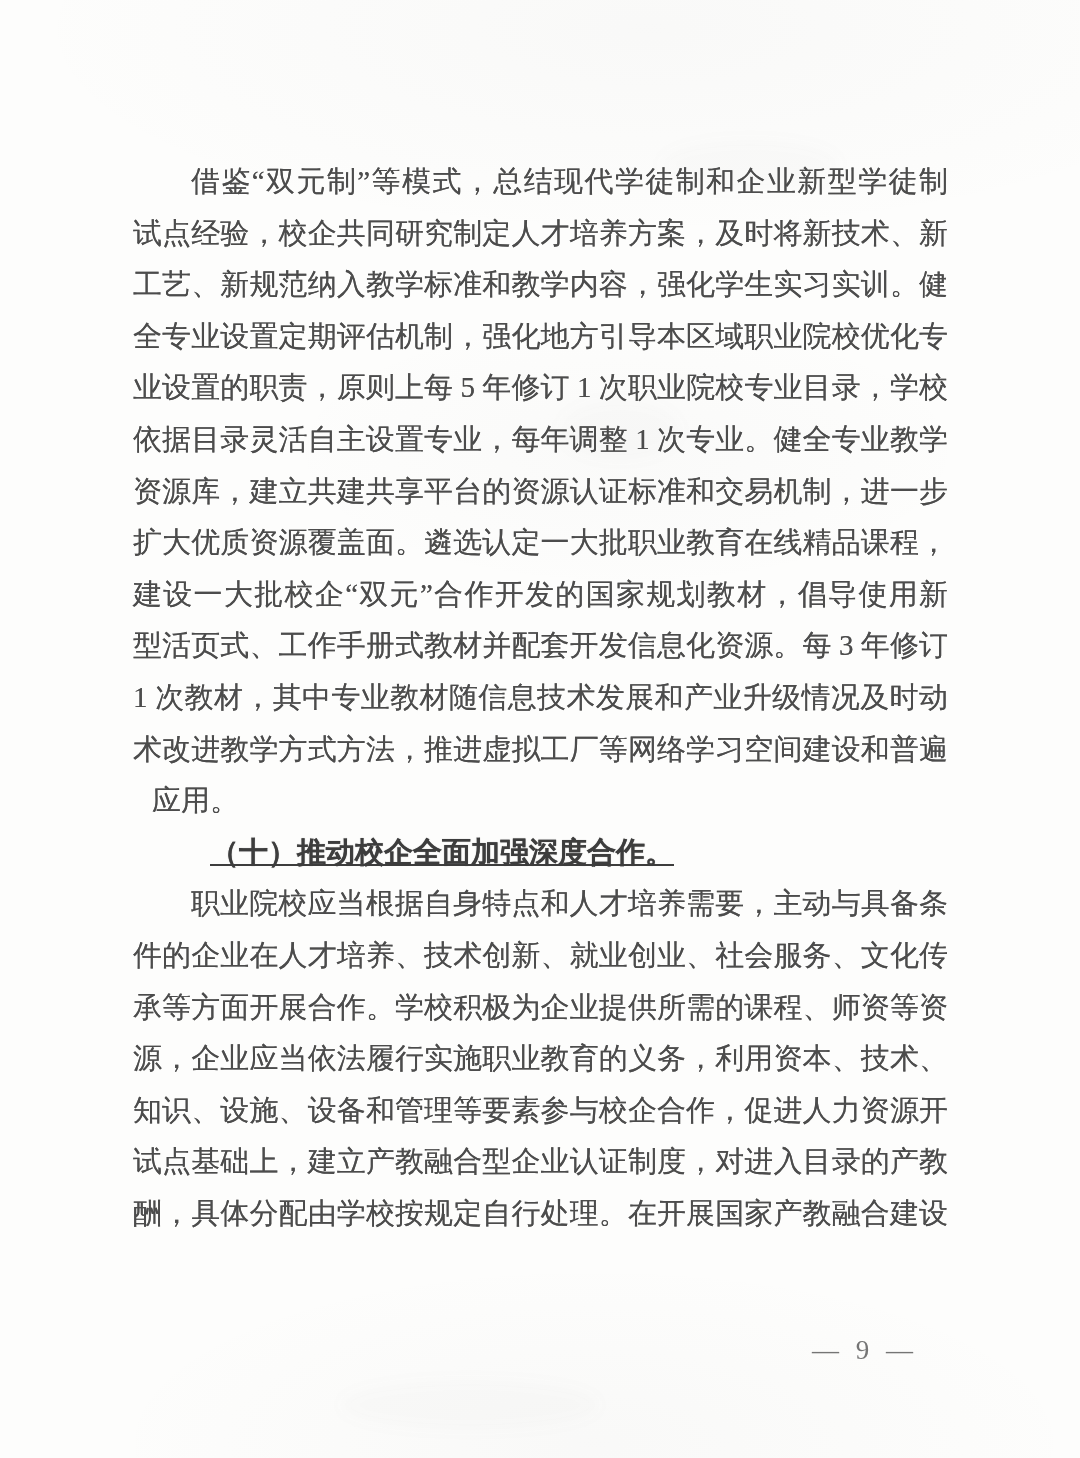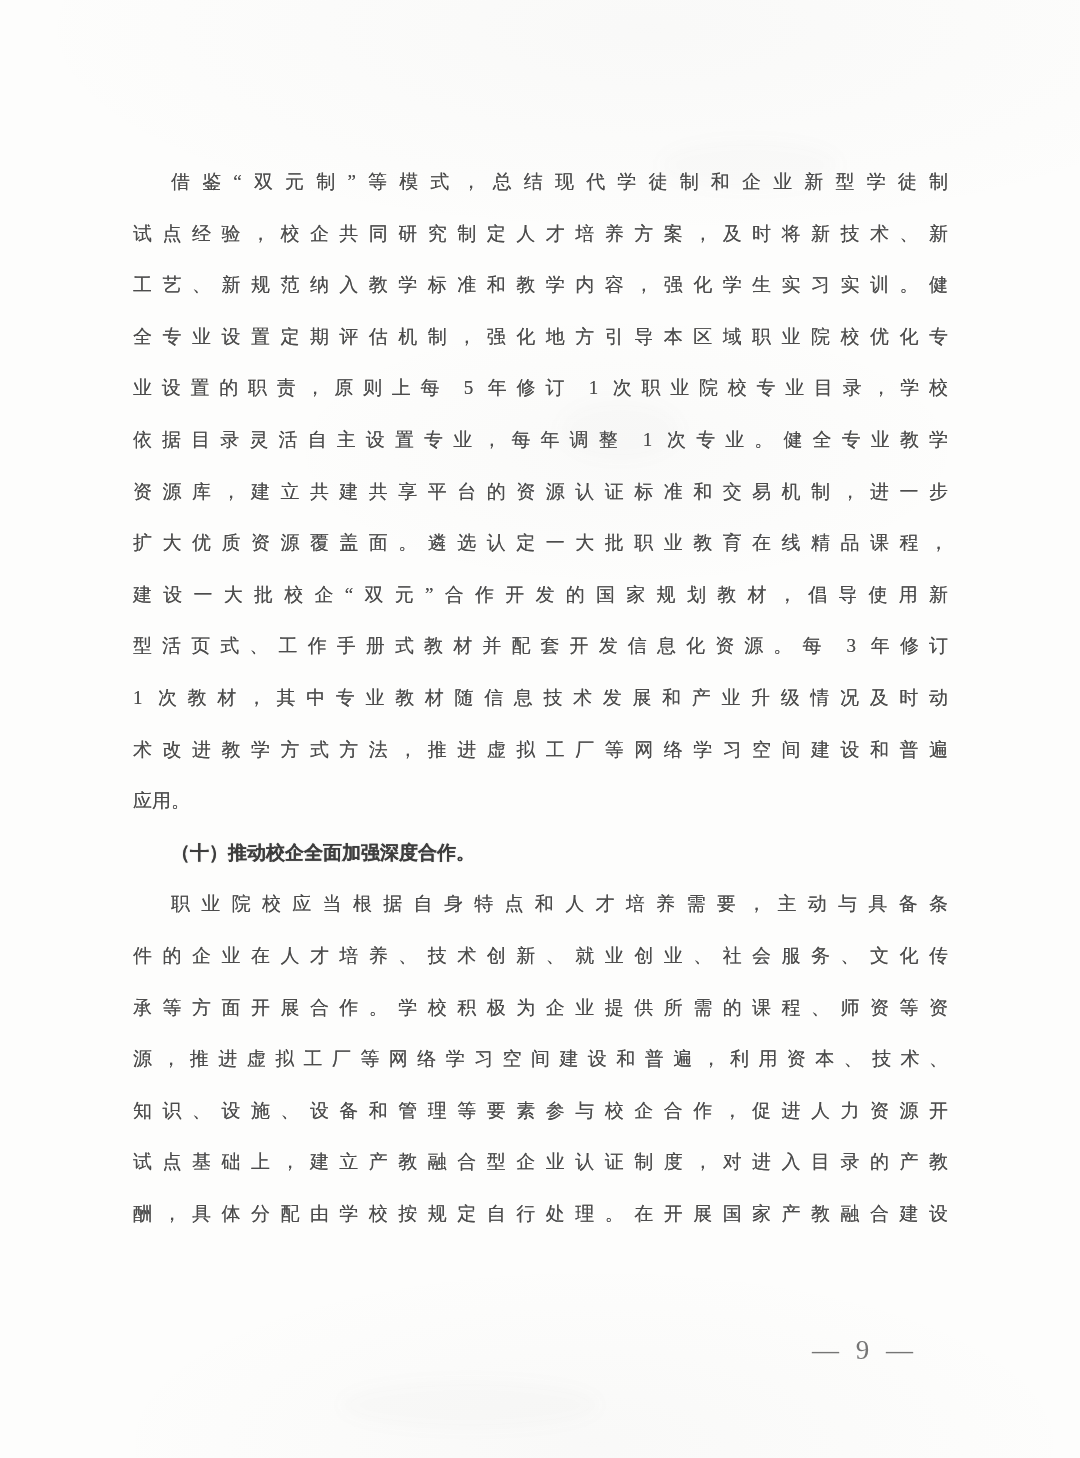--- a/index.html
+++ b/index.html
@@ -13,36 +13,37 @@
       radial-gradient(ellipse 700px 260px at 55% 99%, rgba(120,120,120,0.03), transparent 70%),
       #fdfdfc;
     overflow:hidden;
     font-family:"Liberation Serif","DejaVu Serif",serif;
   }
   .text-block{
     position:absolute;
     left:133px;top:156px;width:815px;
   }
   .line{
-    font-size:19px;
+    font-size:29px;
     height:51.6px;
     line-height:51.6px;
     color:#4c4c4c;
     text-shadow:0 0 0.6px rgba(76,76,76,0.75);
     text-align:justify;
     text-align-last:justify;
     text-justify:inter-character;
     white-space:nowrap;
   }
   .line.indent{text-indent:2em;}
-  .line.no-just{text-align:left;text-align-last:left;}
+  .line.no-just{text-align:left;text-align-last:left;margin-left:19px;}
   .line.heading{
     font-weight:bold;
     color:#3d3d3d;
     text-shadow:0 0 0.7px rgba(61,61,61,0.9);
+    text-decoration:underline;
   }
   .footer{
     position:absolute;
     left:806px;top:1334px;width:118px;height:32px;
     font-size:27px;line-height:32px;
     color:#757575;
     letter-spacing:5px;
     text-align:center;
     white-space:nowrap;
   }
@@ -71,21 +72,21 @@
     <div class="line">扩大优质资源覆盖面。遴选认定一大批职业教育在线精品课程，</div>
     <div class="line">建设一大批校企“双元”合作开发的国家规划教材，倡导使用新</div>
     <div class="line">型活页式、工作手册式教材并配套开发信息化资源。每 3 年修订</div>
     <div class="line">1 次教材，其中专业教材随信息技术发展和产业升级情况及时动</div>
     <div class="line">术改进教学方式方法，推进虚拟工厂等网络学习空间建设和普遍</div>
     <div class="line no-just">应用。</div>
     <div class="line heading indent no-just">（十）推动校企全面加强深度合作。</div>
     <div class="line indent">职业院校应当根据自身特点和人才培养需要，主动与具备条</div>
     <div class="line">件的企业在人才培养、技术创新、就业创业、社会服务、文化传</div>
     <div class="line">承等方面开展合作。学校积极为企业提供所需的课程、师资等资</div>
-    <div class="line">源，推进虚拟工厂等网络学习空间建设和普遍，利用资本、技术、</div>
+    <div class="line">源，企业应当依法履行实施职业教育的义务，利用资本、技术、</div>
     <div class="line">知识、设施、设备和管理等要素参与校企合作，促进人力资源开</div>
     <div class="line">试点基础上，建立产教融合型企业认证制度，对进入目录的产教</div>
     <div class="line">酬，具体分配由学校按规定自行处理。在开展国家产教融合建设</div>
   </div>
 
   <div class="footer">— 9 —</div>
 
 </div>
 
 </body></html>

